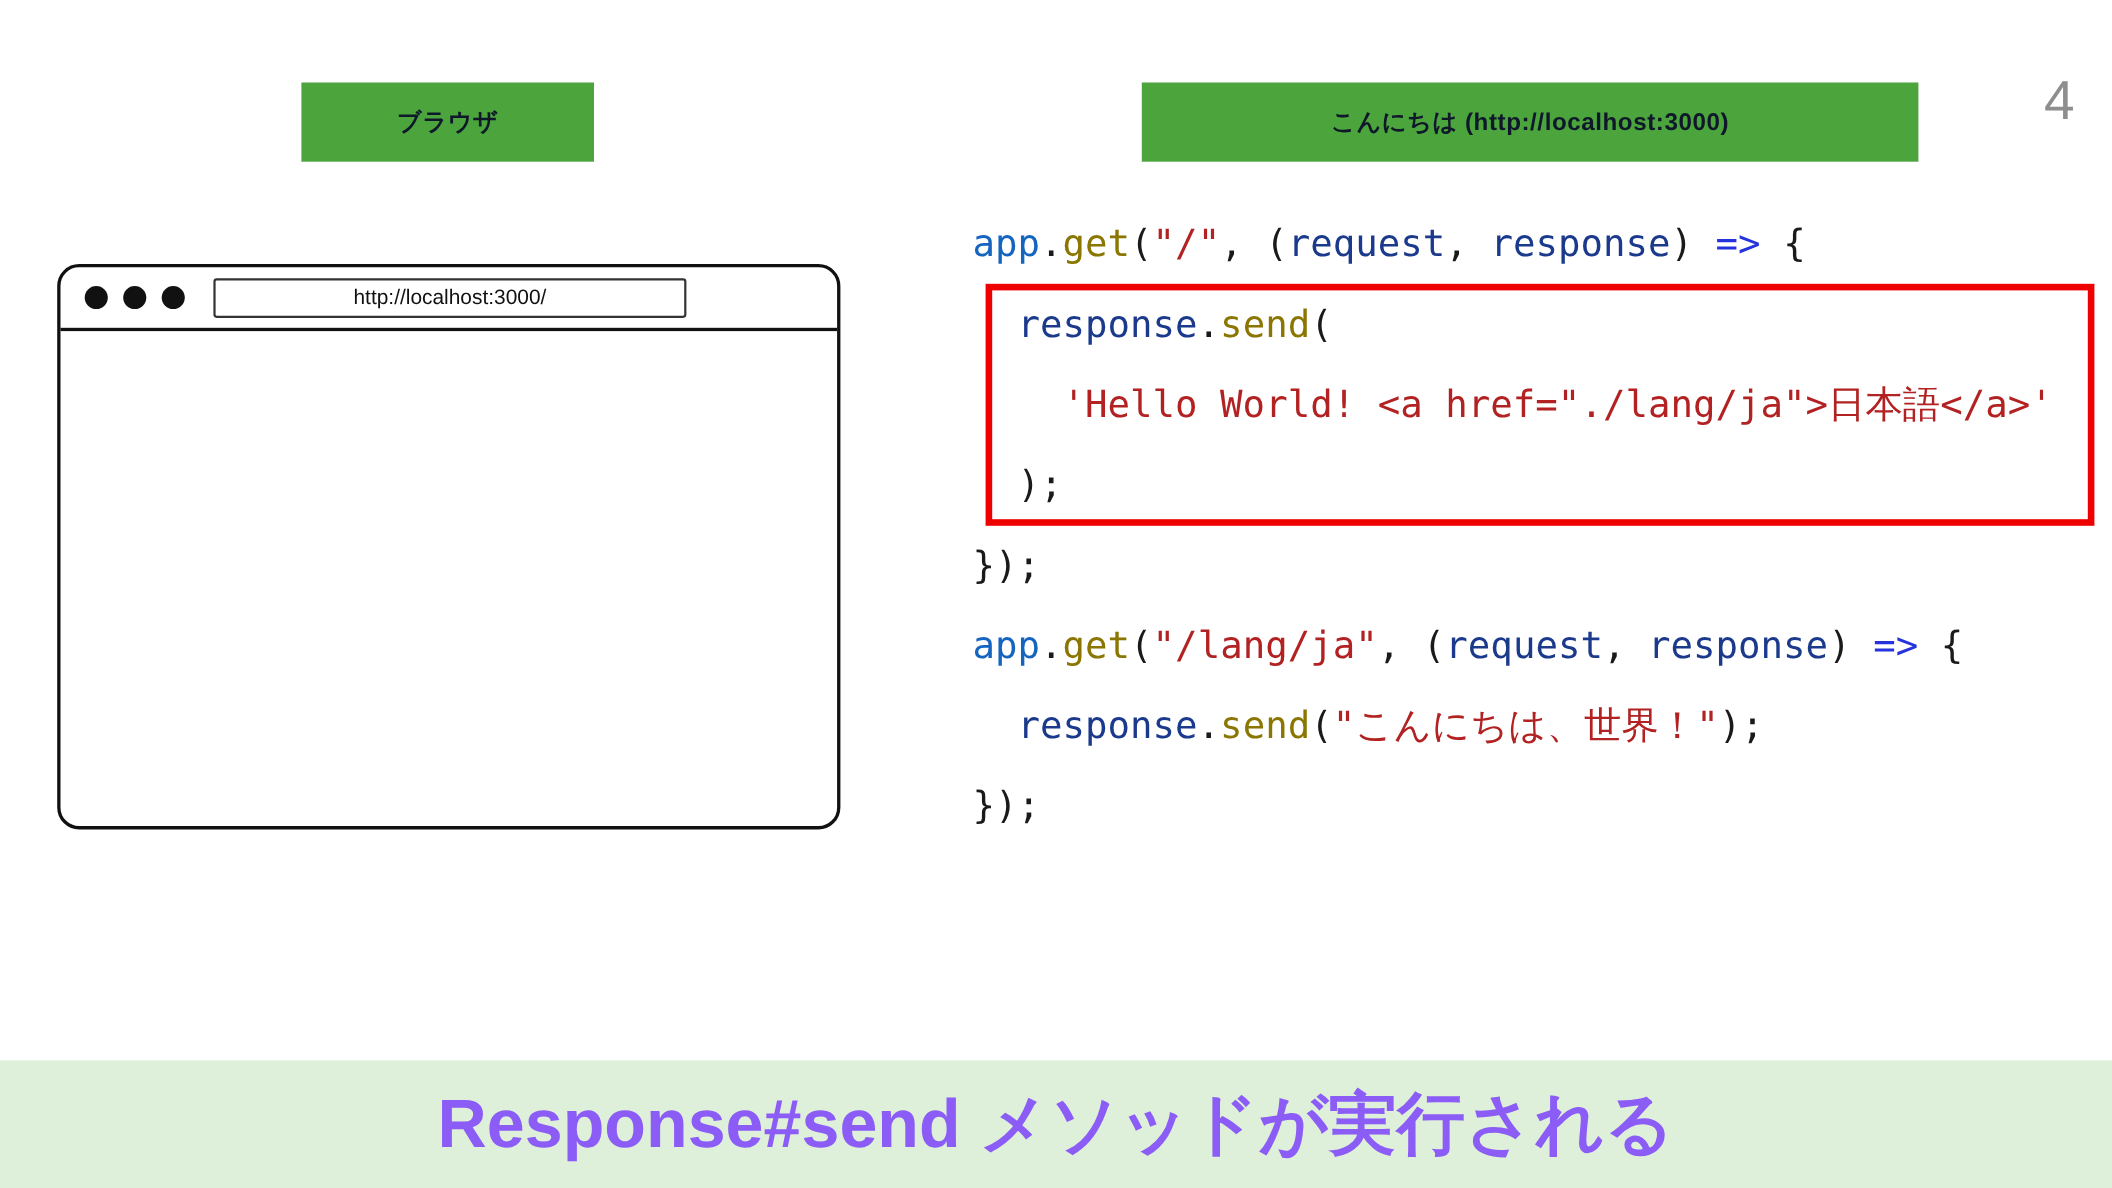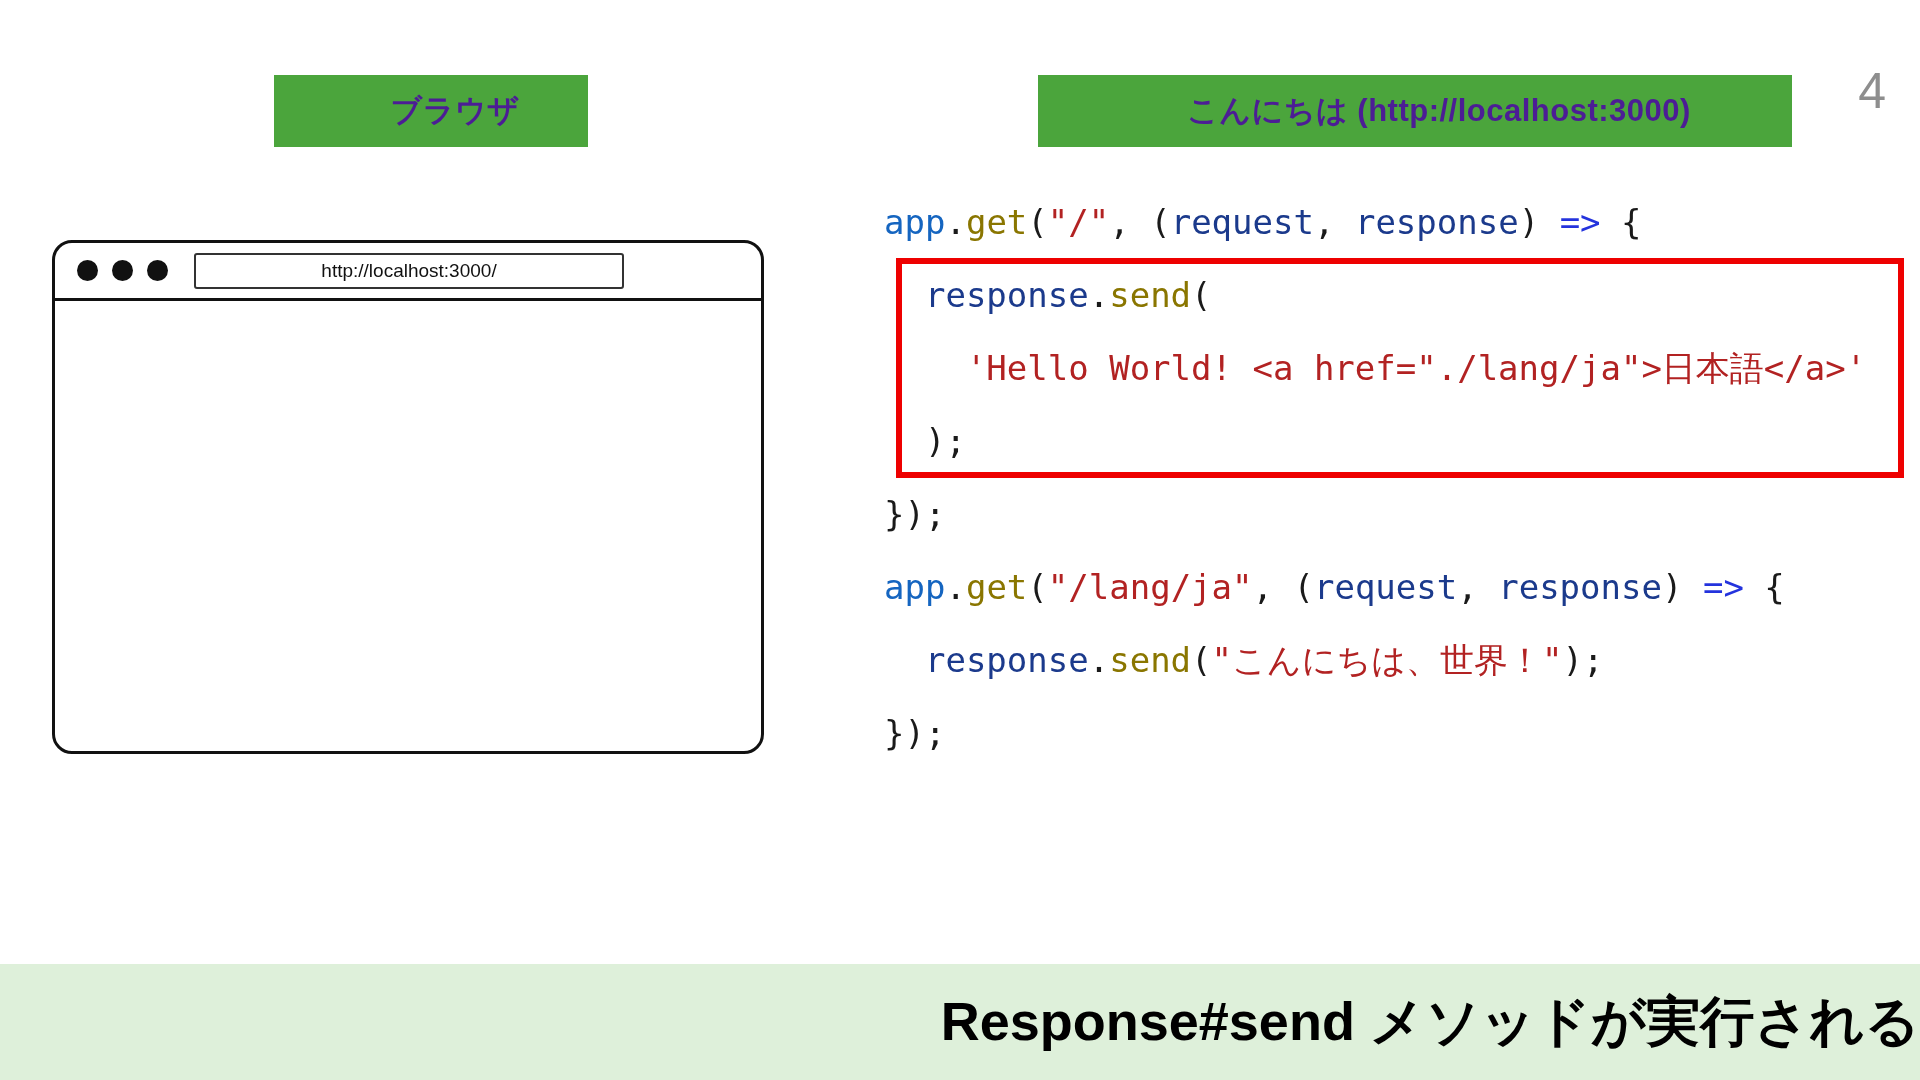--- a/index.html
+++ b/index.html
@@ -13,26 +13,25 @@
     font-family: "Liberation Sans", sans-serif;
     position: relative;
     overflow: hidden;
   }
 
   .label {
     position: absolute;
     display: flex;
     align-items: center;
     justify-content: center;
-    color: #4c1d95;
+    color: #0f172a;
     font-weight: 700;
-    font-size: 31px;
+    font-size: 22px;
     background: var(--green, #4BA53C);
     letter-spacing: 0.5px;
-    padding-left: 48px;
   }
   .label-browser { left: 274px; top: 75px; width: 266px; height: 72px; }
   .label-server  { left: 1038px; top: 75px; width: 706px; height: 72px; }
 
   .page-number {
     position: absolute;
     top: 62px;
     right: 34px;
     font-size: 50px;
     color: var(--page-number, #8E8E8E);
@@ -110,24 +109,24 @@
 
   .banner {
     position: absolute;
     left: 0;
     bottom: 0;
     width: 100%;
     height: 116px;
     background: var(--banner-bg, #DEF0DA);
     display: flex;
     align-items: center;
-    justify-content: flex-end;
-    font-size: 54px;
+    justify-content: center;
+    font-size: 62px;
     font-weight: 600;
-    color: #000000;
+    color: #8b5cf6;
   }
 </style>
 </head>
 <body>
 
 <div class="slide">
 
   <div class="label label-browser">ブラウザ</div>
 
   <div class="label label-server">こんにちは (http://localhost:3000)</div>

